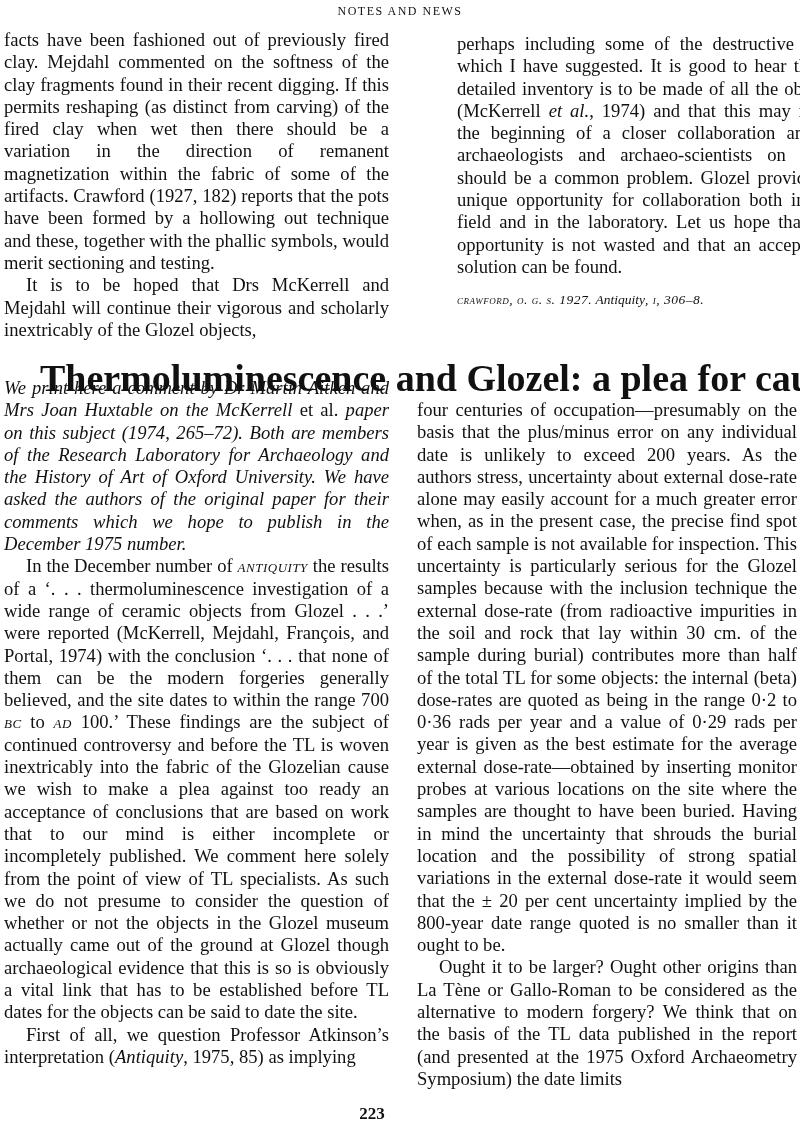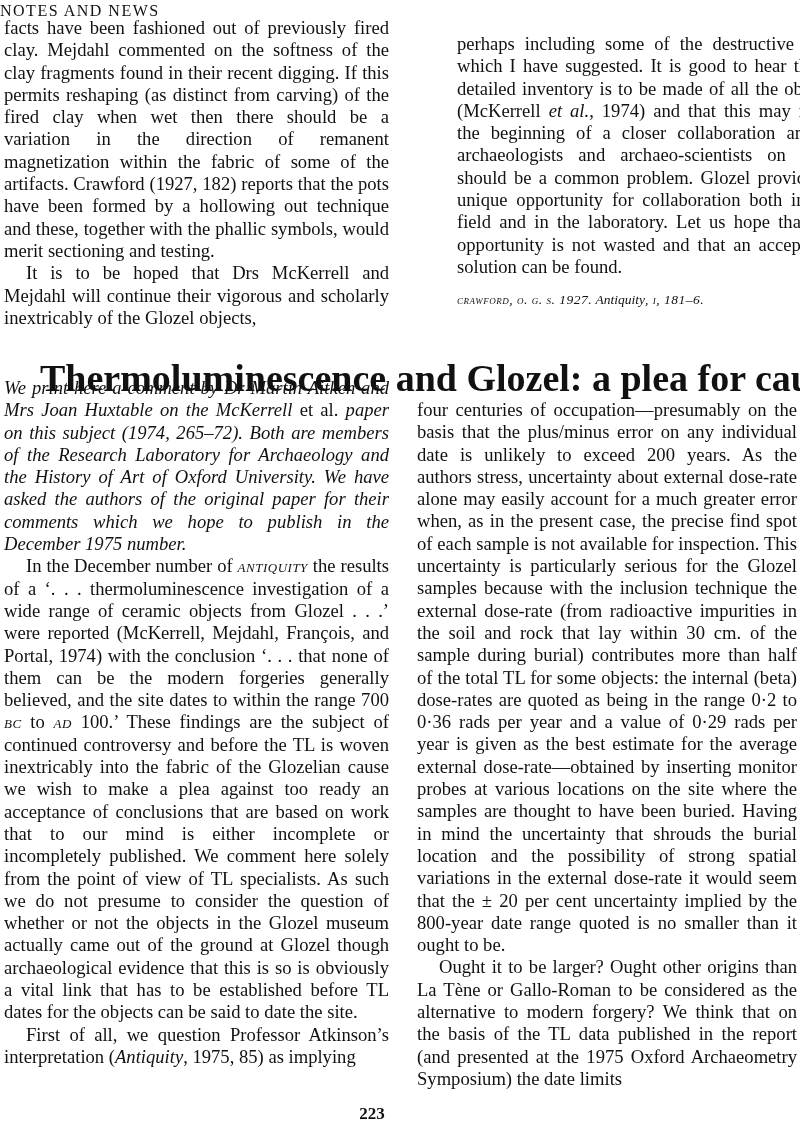--- a/index.html
+++ b/index.html
@@ -3,30 +3,30 @@
 <meta charset="utf-8">
 <style>
   html, body { margin: 0; padding: 0; background: #ffffff; }
   body {
     width: 800px; height: 1130px; position: relative; overflow: hidden;
     font-family: "Liberation Serif", "DejaVu Serif", serif;
     color: #111111;
   }
   .running-head {
     position: absolute; top: 0; left: 0; width: 800px;
-    text-align: left; font-size: 16px; letter-spacing: 1.5px;
+    text-align: center; font-size: 12px; letter-spacing: 1.5px;
     line-height: 22px; font-weight: normal;
   }
   .col {
     position: absolute; font-size: 18.6px; line-height: 22.3px;
     text-align: justify; hyphens: manual;
   }
   .col p { margin: 0; }
   .col p.indent { text-indent: 22px; }
-  .col-left-top { left: 4px; top: 17px; width: 385px; }
+  .col-left-top { left: 4px; top: 29px; width: 385px; }
   .col-right-top { left: 417px; top: 33px; width: 380px; margin-left: 40px; }
   .refs { margin-top: 12px !important; font-size: 13.5px; line-height: 19px; text-align: left; }
   .refs div { padding-left: 44px; text-indent: -44px; }
   .sc { font-variant: small-caps; letter-spacing: 0.5px; font-style: italic; }
   .it { font-style: italic; }
   .article-title {
     position: absolute; left: 4px; top: 333px; width: 790px;
     font-size: 38px; line-height: 40px; white-space: nowrap;
     font-family: "Liberation Serif", "DejaVu Serif", serif;
     margin-left: 36px;
@@ -46,21 +46,21 @@
 <div class="running-head">NOTES AND NEWS</div>
 
 <div class="col col-left-top">
   <p>facts have been fashioned out of previously fired clay. Mejdahl commented on the softness of the clay fragments found in their recent digging. If this permits reshaping (as distinct from carving) of the fired clay when wet then there should be a variation in the direction of remanent magnetization within the fabric of some of the artifacts. Crawford (1927, 182) reports that the pots have been formed by a hollowing out technique and these, together with the phallic symbols, would merit sectioning and testing.</p>
   <p class="indent">It is to be hoped that Drs McKerrell and Mejdahl will continue their vigorous and scholarly inextricably of the Glozel objects,</p>
 </div>
 
 <div class="col col-right-top">
   <p><span>perhaps including some of the destructive tests which I have suggested. It is good to hear that a detailed inventory is to be made of all the objects (McKerrell </span><span class="it">et al.</span><span>, 1974) and that this may mark the beginning of a closer collaboration among archaeologists and archaeo-scientists on what should be a common problem. Glozel provides a unique opportunity for collaboration both in the field and in the laboratory. Let us hope that the opportunity is not wasted and that an acceptable solution can be found.</span></p>
   <div class="refs">
-    <div><span class="sc">crawford, o. g. s. 1927.</span> <span class="it">Antiquity</span><span class="sc">, i, 181–6.</span></div>
+    <div><span class="sc">crawford, o. g. s. 1927.</span> <span class="it">Antiquity</span><span class="sc">, i, 306–8.</span></div>
   </div>
 </div>
 
 <h1 class="article-title">Thermoluminescence and Glozel: a plea for caution</h1>
 
 <div class="col col-left-main">
   <p class="editor-note"><span>We print here a comment by Dr Martin Aitken and Mrs Joan Huxtable on the McKerrell </span><span class="roman">et al.</span><span> paper on this subject (1974, 265–72). Both are members of the Research Laboratory for Archaeology and the History of Art of Oxford University. We have asked the authors of the original paper for their comments which we hope to publish in the December 1975 number.</span></p>
   <p class="indent"><span>In the December number of </span><span class="sc">antiquity</span><span> the results of a ‘. . . thermoluminescence investigation of a wide range of ceramic objects from Glozel . . .’ were reported (McKerrell, Mejdahl, François, and Portal, 1974) with the conclusion ‘. . . that none of them can be the modern forgeries generally believed, and the site dates to within the range 700 </span><span class="sc">bc</span><span> to </span><span class="sc">ad</span><span> 100.’ These findings are the subject of continued controversy and before the TL is woven inextricably into the fabric of the Glozelian cause we wish to make a plea against too ready an acceptance of conclusions that are based on work that to our mind is either incomplete or incompletely published. We comment here solely from the point of view of TL specialists. As such we do not presume to consider the question of whether or not the objects in the Glozel museum actually came out of the ground at Glozel though archaeological evidence that this is so is obviously a vital link that has to be established before TL dates for the objects can be said to date the site.</span></p>
   <p class="indent"><span>First of all, we question Professor Atkinson’s interpretation (</span><span class="it">Antiquity</span><span>, 1975, 85) as implying</span></p>
 </div>

